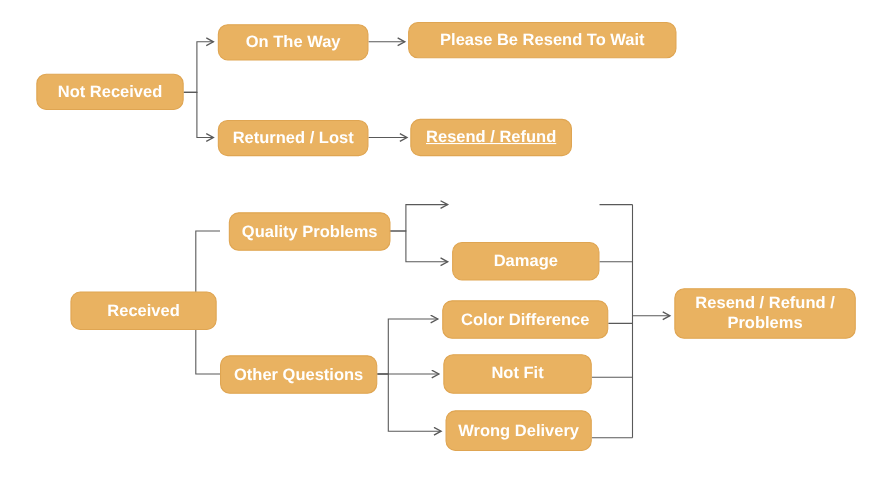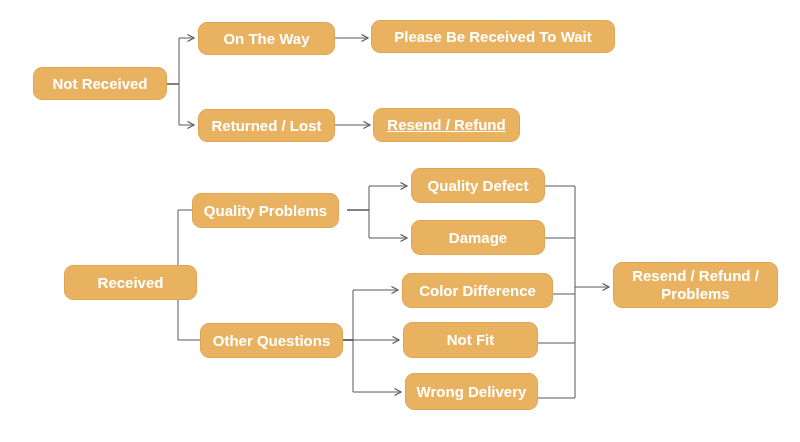--- a/index.html
+++ b/index.html
@@ -67,33 +67,32 @@
     <polyline points="538,343 575,343"></polyline>
     <polyline points="538,398 575,398"></polyline>
     <polyline points="575,186 575,398"></polyline>
     <polyline points="575,287 609,287" marker-end="url(#arrow)"></polyline>
   </svg>
 
   <div class="node" style="left:33px;top:67px;width:134px;height:33px;">Not Received</div>
 
   <div class="node" style="left:198px;top:22px;width:137px;height:33px;">On The Way</div>
 
-  <div class="node" style="left:371px;top:20px;width:244px;height:33px;">Please Be Received To Wait</div>
+  <div class="node" style="left:371px;top:20px;width:244px;height:33px;">Please Be Resend To Wait</div>
 
   <div class="node" style="left:198px;top:109px;width:137px;height:33px;">Returned / Lost</div>
 
   <div class="node" style="left:373px;top:108px;width:147px;height:34px;text-decoration:underline;">Resend / Refund</div>
 
   <div class="node" style="left:16px;top:265px;width:133px;height:35px;margin-left:48px;">Received</div>
 
-  <div class="node" style="left:192px;top:193px;width:147px;height:35px;">Quality Problems</div>
+  <div class="node" style="left:208px;top:193px;width:147px;height:35px;">Quality Problems</div>
 
   <div class="node" style="left:200px;top:323px;width:143px;height:35px;">Other Questions</div>
 
-  <div class="node" style="left:411px;top:168px;width:134px;height:35px;">Quality Defect</div>
 
   <div class="node" style="left:411px;top:220px;width:134px;height:35px;">Damage</div>
 
   <div class="node" style="left:402px;top:273px;width:151px;height:35px;">Color Difference</div>
 
   <div class="node" style="left:403px;top:322px;width:135px;height:36px;">Not Fit</div>
 
   <div class="node" style="left:405px;top:373px;width:133px;height:37px;">Wrong Delivery</div>
 
   <div class="node" style="left:613px;top:262px;width:165px;height:46px;">Resend / Refund / Problems</div>

